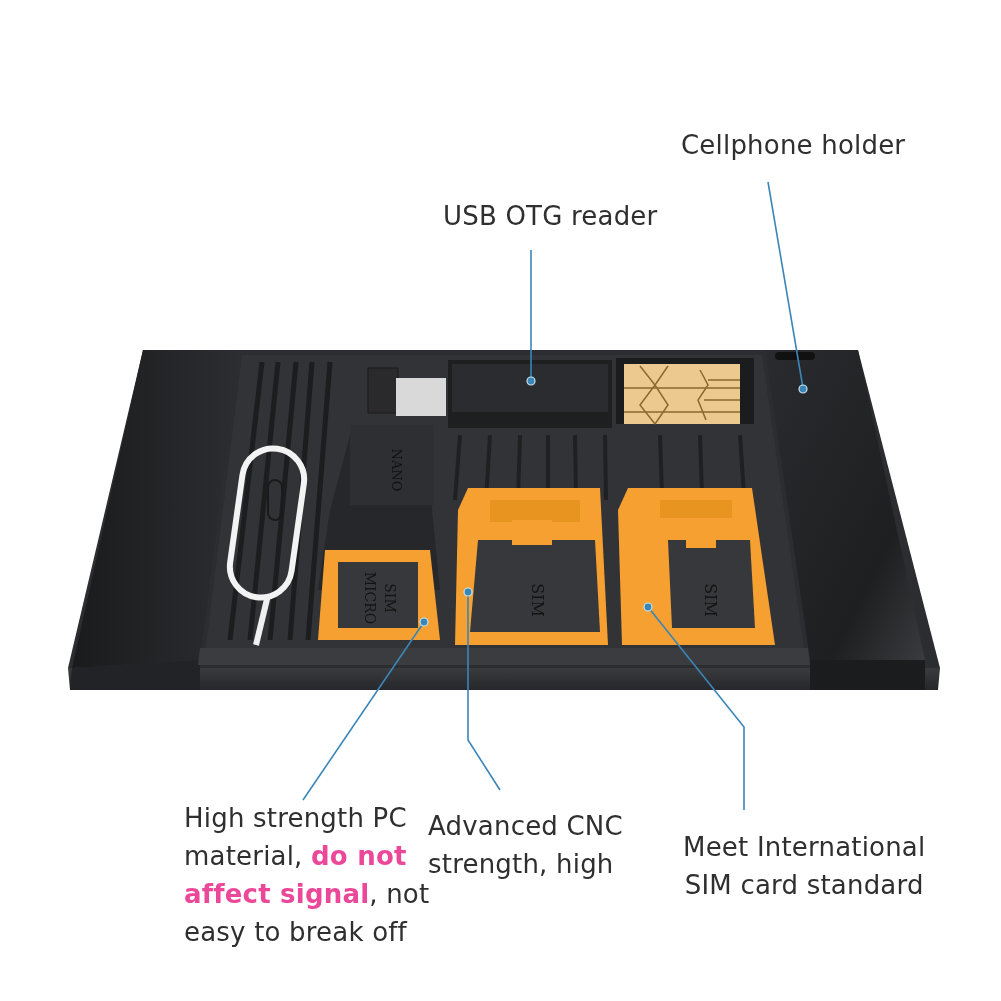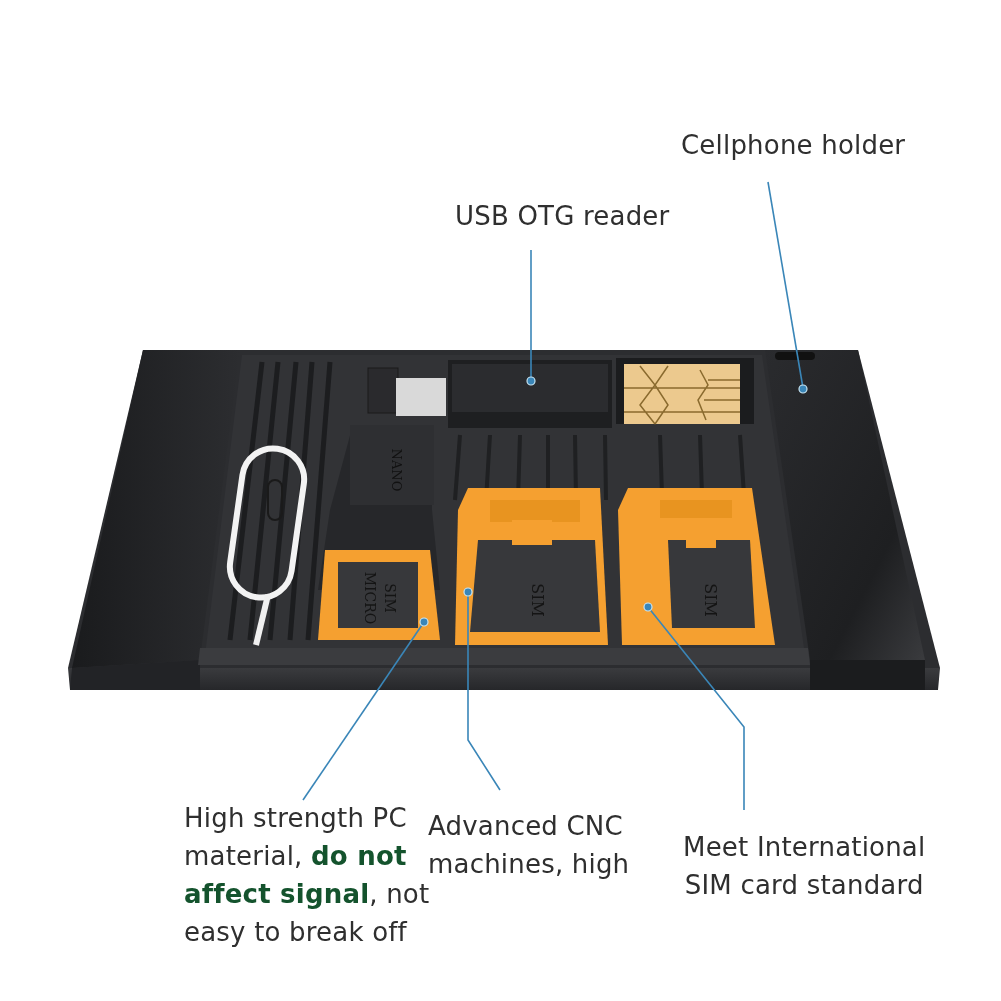--- a/index.html
+++ b/index.html
@@ -1,19 +1,19 @@
 <!DOCTYPE html>
 <html><head>
 <meta charset="utf-8">
 <style>
   html,body{margin:0;padding:0;background:#ffffff;}
   body{width:1001px;height:1001px;position:relative;overflow:hidden;font-family:"DejaVu Sans","Liberation Sans",sans-serif;color:#2b2b2b;}
   .stage{position:absolute;left:0;top:0;width:1001px;height:1001px;}
   .label{position:absolute;font-size:26px;line-height:38px;color:#2f2f2f;letter-spacing:0.2px;white-space:nowrap;}
-  .label b{font-weight:bold;color:#14532d;}
+  .label b{font-weight:bold;color:#ec4899;}
   svg{position:absolute;left:0;top:0;}
   .product{position:absolute;left:0;top:0;}
 </style>
 </head>
 <body>
 
 <div class="stage">
 
   <svg class="product" width="1001" height="1001" viewBox="0 0 1001 1001">
     <defs>
@@ -134,33 +134,33 @@
       <circle cx="424" cy="622" r="4"></circle>
       <circle cx="468" cy="592" r="4"></circle>
       <circle cx="648" cy="607" r="4"></circle>
     </g>
   </svg>
 
   <div class="label" style="left:681px;top:126px;">
     <span>Cellphone holder</span>
   </div>
 
-  <div class="label" style="left:455px;top:197px;">
+  <div class="label" style="left:443px;top:197px;">
     <span>USB OTG reader</span>
   </div>
 
   <div class="label" style="left:184px;top:799px;">
     <div>High strength PC</div>
     <div><span>material, </span><b>do not</b></div>
     <div><b>affect signal</b><span>, not</span></div>
     <div>easy to break off</div>
   </div>
 
   <div class="label" style="left:428px;top:807px;">
     <div>Advanced CNC</div>
-    <div>machines, high</div>
+    <div>strength, high</div>
   </div>
 
   <div class="label" style="left:683px;top:828px;text-align:center;">
     <div>Meet International</div>
     <div>SIM card standard</div>
   </div>
 </div>
 
 </body></html>

